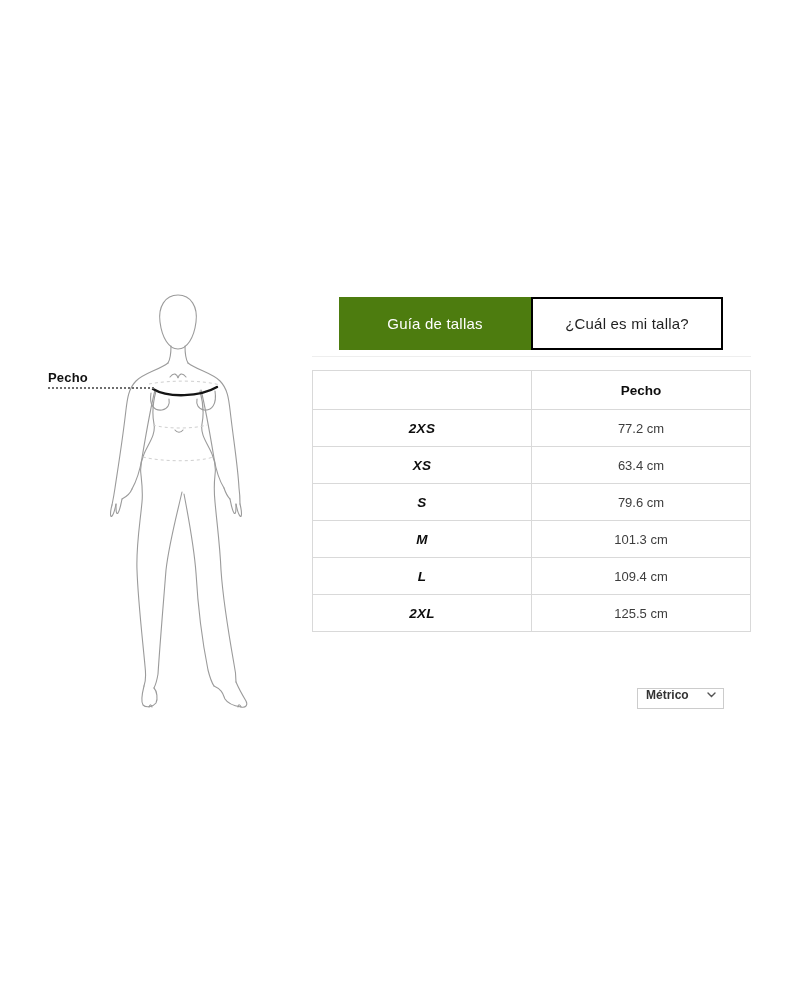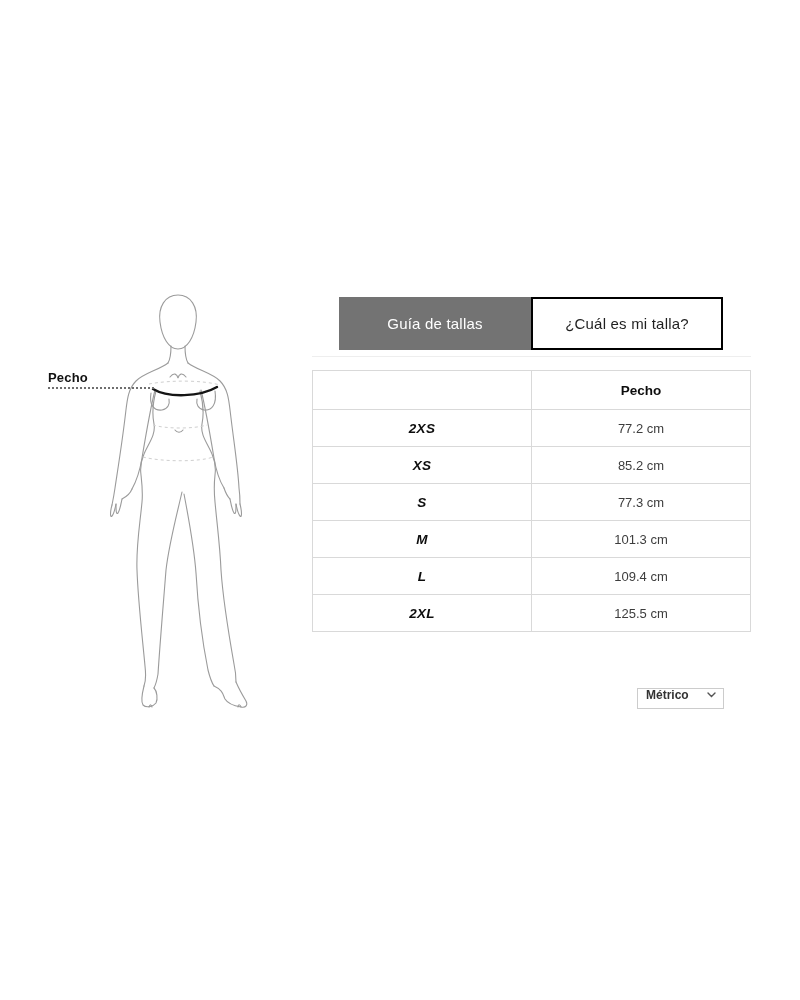--- a/index.html
+++ b/index.html
@@ -31,21 +31,21 @@
     position: absolute; left: 339px; top: 297px;
     width: 384px; height: 53px;
     display: flex;
   }
   .tab {
     flex: 1 1 50%;
     display: flex; align-items: center; justify-content: center;
     font-size: 15px; font-weight: 500; cursor: pointer;
     letter-spacing: 0.2px;
   }
-  .tab-active { background: #737373; color: #ffffff; }
+  .tab-active { background: #4d7c0f; color: #ffffff; }
   .tab-inactive { background: #ffffff; color: #1f1f1f; border: 2px solid #000000; }
 
   
   .panel-rule {
     position: absolute; left: 312px; top: 356px; width: 439px; height: 0;
     border-top: 1px solid #eeeeee;
   }
 
   
   .size-table {
@@ -152,25 +152,25 @@
       <th>Pecho</th>
     </tr>
   </thead>
   <tbody>
     <tr>
       <td class="size-cell">2XS</td>
       <td class="chest-cell">77.2 cm</td>
     </tr>
     <tr>
       <td class="size-cell">XS</td>
-      <td class="chest-cell">85.2 cm</td>
+      <td class="chest-cell">63.4 cm</td>
     </tr>
     <tr>
       <td class="size-cell">S</td>
-      <td class="chest-cell">77.3 cm</td>
+      <td class="chest-cell">79.6 cm</td>
     </tr>
     <tr>
       <td class="size-cell">M</td>
       <td class="chest-cell">101.3 cm</td>
     </tr>
     <tr>
       <td class="size-cell">L</td>
       <td class="chest-cell">109.4 cm</td>
     </tr>
     <tr>

